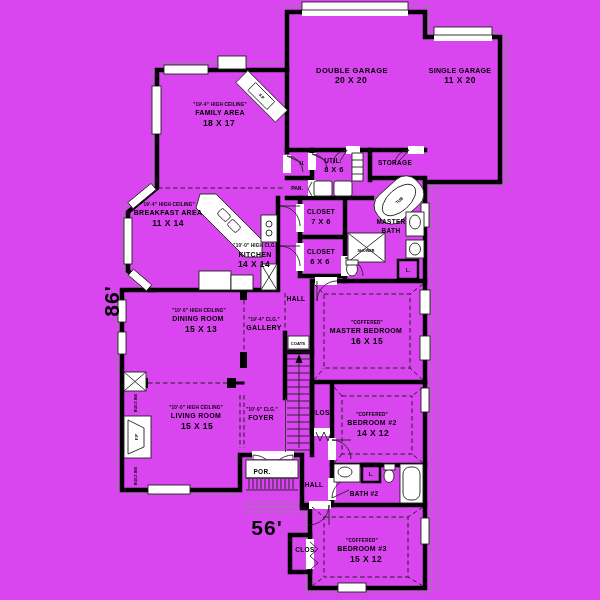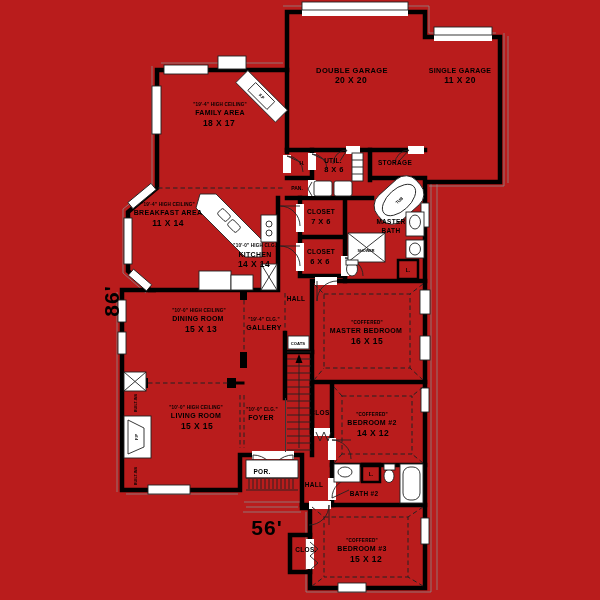--- a/index.html
+++ b/index.html
@@ -1,16 +1,16 @@
 <!DOCTYPE html>
 <html><head>
 <meta charset="utf-8">
 <style>
   html,body{margin:0;padding:0;background:#ffffff;}
-  #stage{width:600px;height:600px;position:relative;background:#b91c1c;overflow:hidden;}
+  #stage{width:600px;height:600px;position:relative;background:#d946ef;overflow:hidden;}
   svg{display:block;}
   text{font-family:"Liberation Sans", sans-serif;font-weight:bold;fill:#000;text-anchor:middle;}
   .t-ceil{font-size:4.6px;letter-spacing:.2px}
   .t-name{font-size:7px;letter-spacing:.3px}
   .t-dims{font-size:8.5px;letter-spacing:.4px}
   .t-med{font-size:6.5px;letter-spacing:.3px}
   .t-md2{font-size:7.5px;letter-spacing:.4px}
   .t-sm{font-size:5px}
   .t-xs{font-size:4.2px}
   .t-xxs{font-size:3.8px}

